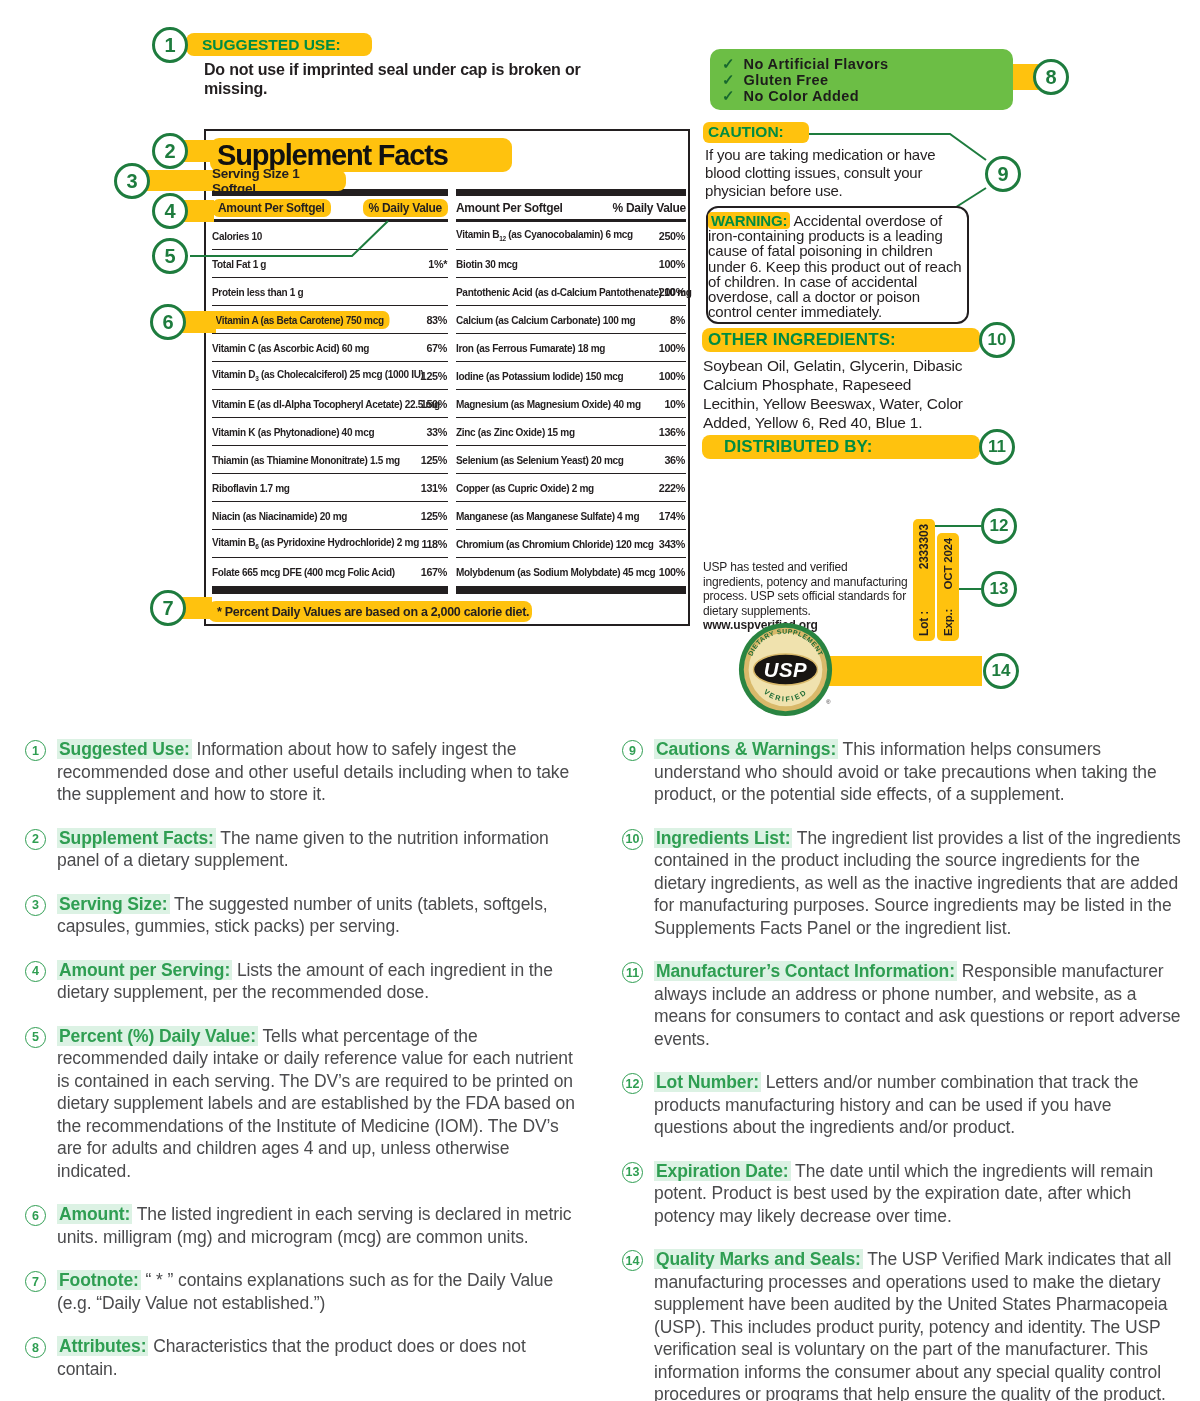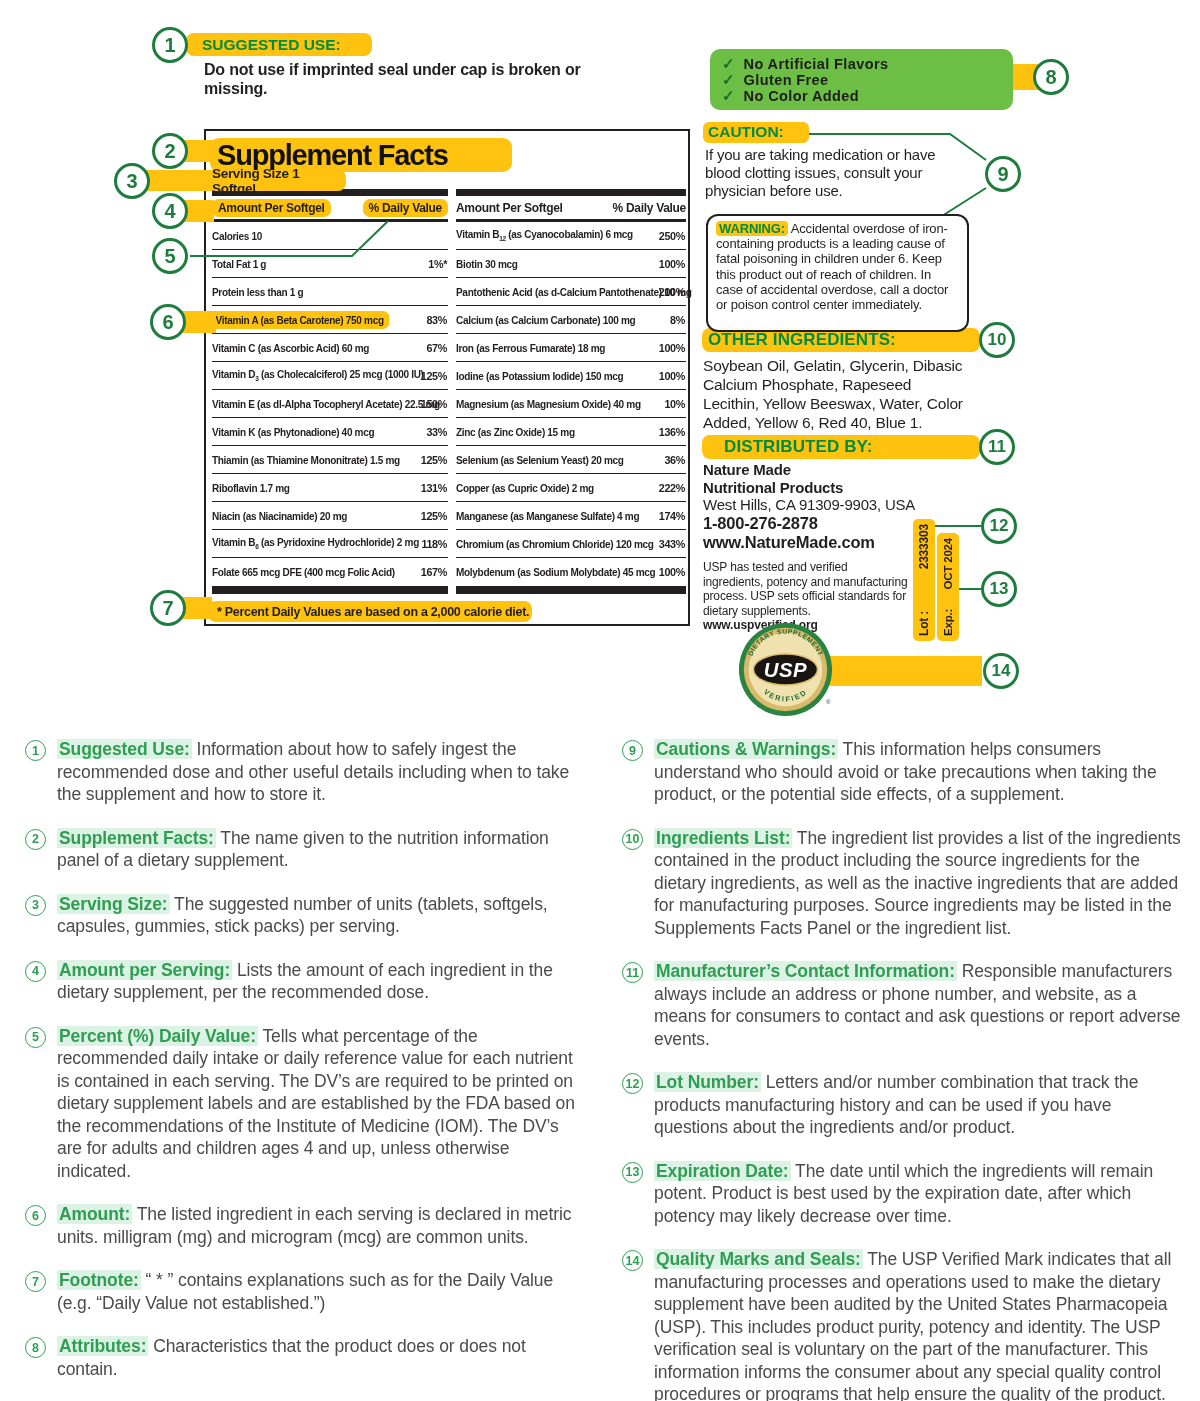--- a/index.html
+++ b/index.html
@@ -66,22 +66,22 @@
   .attr-row{display:flex;gap:9px;align-items:center;height:16px;}
   .attr-check{color:#17682E;font-weight:900;font-size:15px;}
   .attr-label{font-size:14.5px;font-weight:800;color:#1D1D1B;letter-spacing:0.4px;}
 
   
   #caution-title{position:absolute;left:703px;top:122px;background:var(--yellow);border-radius:6px;
     padding:1px 25px 2px 5px;font-size:15.5px;font-weight:800;color:var(--lab-green);z-index:6;}
   #caution-body{position:absolute;left:705px;top:146px;width:248px;font-size:15px;line-height:18px;letter-spacing:-0.2px;z-index:6;}
 
   
-  #warning-box{position:absolute;left:706px;top:214px;width:263px;height:118px;border:2.5px solid var(--ink);
-    border-radius:12px;padding:5px 8px;font-size:13px;line-height:15.2px;letter-spacing:-0.15px;z-index:6;background:#fff;}
+  #warning-box{position:absolute;left:706px;top:206px;width:263px;height:118px;border:2.5px solid var(--ink);
+    border-radius:12px;padding:5px 0;font-size:15px;line-height:15.2px;letter-spacing:-0.15px;z-index:6;background:#fff;}
   #warning-box .wtitle{background:var(--yellow);border-radius:4px;padding:0 3px;font-weight:800;color:var(--lab-green);}
 
   
   #oi-bar{position:absolute;left:702px;top:328px;width:278px;height:24px;background:var(--yellow);
     border-radius:8px;z-index:5;display:flex;align-items:center;padding-left:6px;}
   #oi-bar span{font-size:17px;font-weight:800;color:var(--lab-green);letter-spacing:0.1px;}
   #oi-body{position:absolute;left:703px;top:356px;width:264px;font-size:15.5px;line-height:19px;letter-spacing:-0.2px;z-index:6;}
 
   
   #db-bar{position:absolute;left:702px;top:435px;width:278px;height:24px;background:var(--yellow);
@@ -298,27 +298,20 @@
   </div>
 
   <div id="oi-bar">
     <span>OTHER INGREDIENTS:</span>
   </div>
   <div id="oi-body">Soybean Oil, Gelatin, Glycerin, Dibasic Calcium Phosphate, Rapeseed Lecithin, Yellow Beeswax, Water, Color Added, Yellow 6, Red 40, Blue 1.</div>
 
   <div id="db-bar">
     <span>DISTRIBUTED BY:</span>
   </div>
-  <div id="db-lines">
-      <div class="dl b">Nature Made</div>
-      <div class="dl b">Nutritional Products</div>
-      <div class="dl">West Hills, CA 91309-9903, USA</div>
-      <div class="dl b big">1-800-276-2878</div>
-      <div class="dl b big">www.NatureMade.com</div>
-    </div>
   <div id="db-note">
     <span>USP has tested and verified ingredients, potency and manufacturing process. USP sets official standards for dietary supplements.  </span><span class="b">www.uspverified.org</span>
   </div>
 
   <div class="vtag" id="lot-tag">
     <div class="vtag-inner">
       <span>Lot :</span>
       <span>2333303</span>
     </div>
   </div>
@@ -385,21 +378,21 @@
         <div class="lg-item">
           <div class="lg-num">9</div>
           <p class="lg-p"><span class="lg-title">Cautions &amp; Warnings:</span><span> This information helps consumers understand who should avoid or take precautions when taking the product, or the potential side effects, of a supplement.</span></p>
         </div>
         <div class="lg-item">
           <div class="lg-num">10</div>
           <p class="lg-p"><span class="lg-title">Ingredients List:</span><span> The ingredient list provides a list of the ingredients contained in the product including the source ingredients for the dietary ingredients, as well as the inactive ingredients that are added for manufacturing purposes. Source ingredients may be listed in the Supplements Facts Panel or the ingredient list.</span></p>
         </div>
         <div class="lg-item">
           <div class="lg-num">11</div>
-          <p class="lg-p"><span class="lg-title">Manufacturer’s Contact Information:</span><span> Responsible manufacturers always include an address or phone number, and website, as a means for consumers to contact and ask questions or report adverse events.</span></p>
+          <p class="lg-p"><span class="lg-title">Manufacturer’s Contact Information:</span><span> Responsible manufacturer always include an address or phone number, and website, as a means for consumers to contact and ask questions or report adverse events.</span></p>
         </div>
         <div class="lg-item">
           <div class="lg-num">12</div>
           <p class="lg-p"><span class="lg-title">Lot Number:</span><span> Letters and/or number combination that track the products manufacturing history and can be used if you have questions about the ingredients and/or product.</span></p>
         </div>
         <div class="lg-item">
           <div class="lg-num">13</div>
           <p class="lg-p"><span class="lg-title">Expiration Date:</span><span> The date until which the ingredients will remain potent. Product is best used by the expiration date, after which potency may likely decrease over time.</span></p>
         </div>
         <div class="lg-item">

